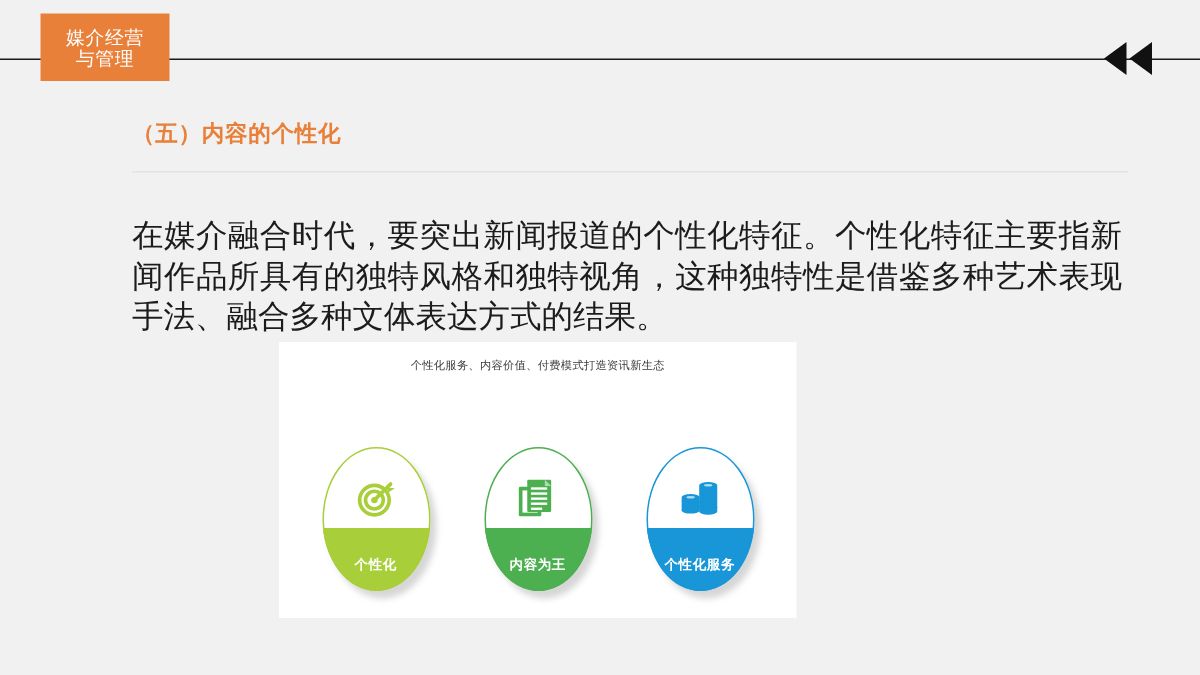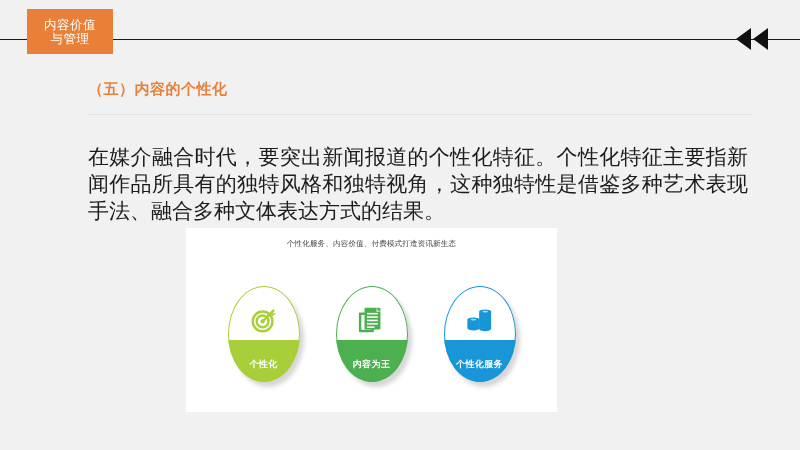--- a/index.html
+++ b/index.html
@@ -103,21 +103,21 @@
     color: #1c1c1c;
     text-align: justify;
     text-justify: inter-ideograph;
   }
 
   
   .figure-panel {
     position: absolute;
     left: 186px;
     top: 228px;
-    width: 371px;
+    width: 345px;
     height: 184px;
     background: #ffffff;
     overflow: hidden;
   }
   .figure-caption {
     position: absolute;
     left: 0;
     top: 11px;
     width: 100%;
     text-align: center;
@@ -127,21 +127,21 @@
     transform: scale(1.0);
   }
   .ellipse-row {
     position: absolute;
     left: 0;
     top: 46px;
     width: 100%;
     height: 120px;
     display: flex;
     justify-content: center;
-    align-items: center;
+    align-items: flex-end;
     gap: 36px;
   }
   .ellipse-card {
     position: relative;
     width: 72px;
     height: 96px;
   }
   .ellipse-shadow {
     position: absolute;
     left: 4px;
@@ -209,21 +209,21 @@
   }
 </style>
 </head>
 <body>
 
 <div id="slide">
 
   <div class="header-rule" style="background: rgb(26, 26, 26);"></div>
 
   <div class="brand-box" style="background: rgb(232, 128, 58);">
-    <span class="brand-line">内容价值</span>
+    <span class="brand-line">媒介经营</span>
     <span class="brand-line">与管理</span>
   </div>
 
   <div class="nav-arrows">
     <span class="tri-left"></span>
     <span class="tri-left"></span>
   </div>
 
   <div class="slide-title" style="color: rgb(232, 128, 58);">（五）内容的个性化</div>
   <div class="title-underline"></div>

